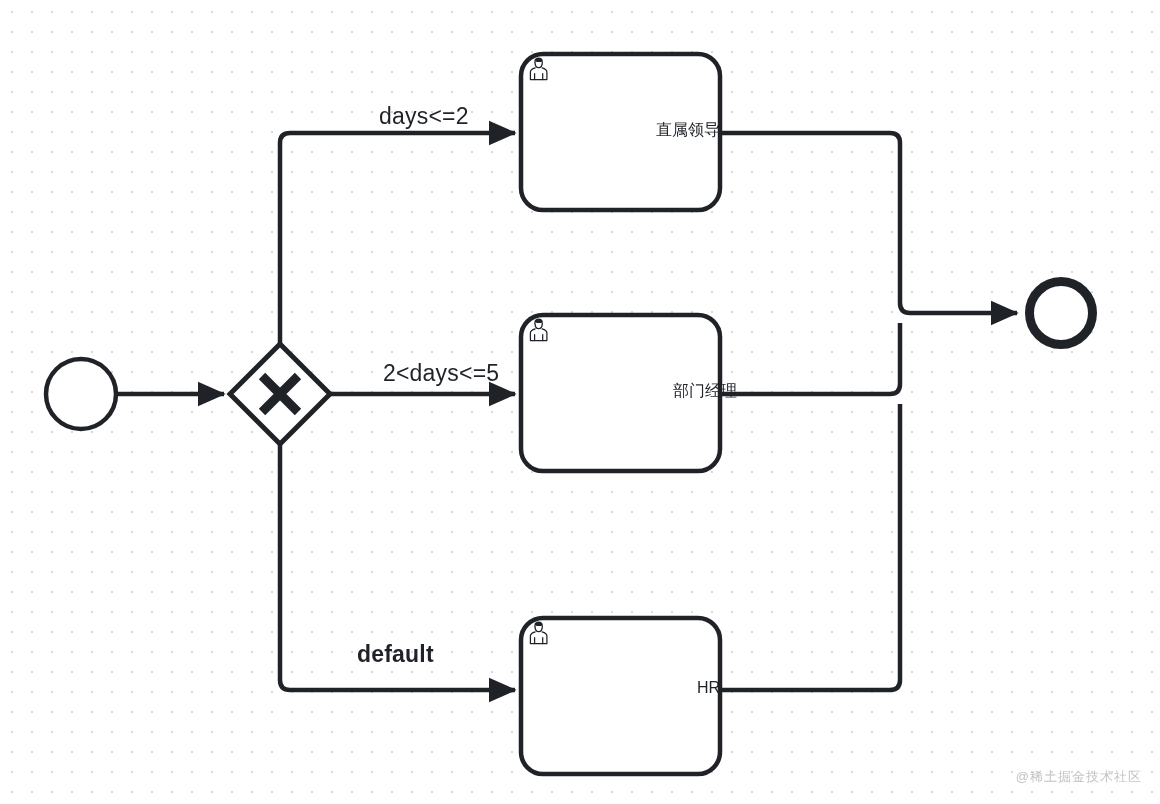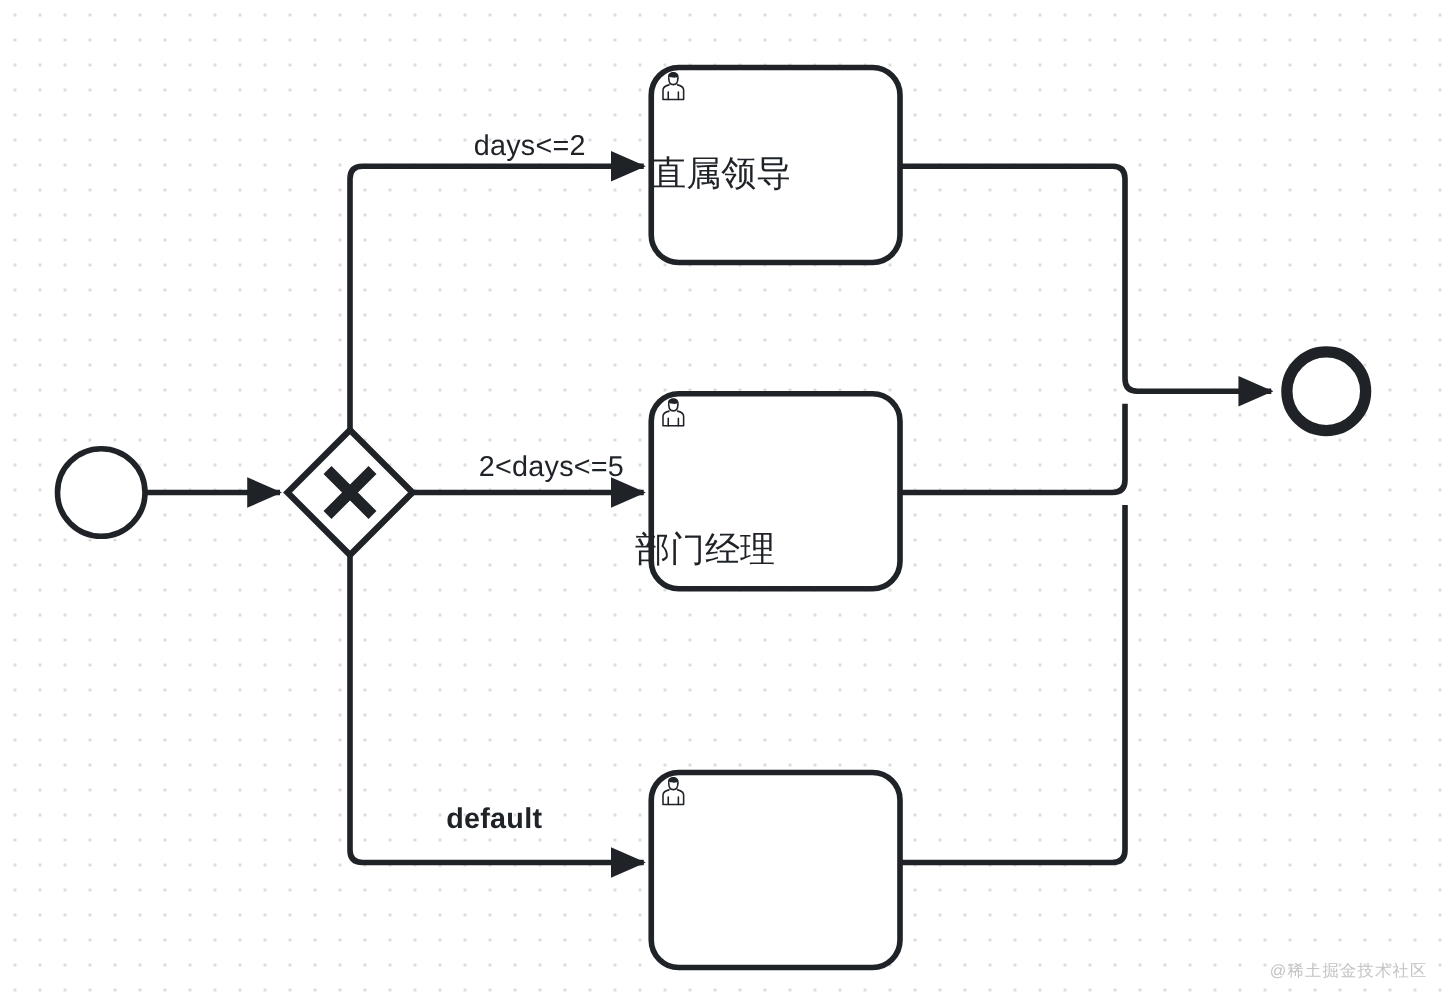--- a/index.html
+++ b/index.html
@@ -32,24 +32,24 @@
   .flow-label {
     position: absolute;
     font-size: 23px;
     color: #1f2328;
     white-space: nowrap;
     letter-spacing: 0.2px;
     text-align: right;
   }
   .task-label {
     position: absolute;
-    font-size: 28px;
+    font-size: 16px;
     color: #1f2328;
     white-space: nowrap;
-    text-align: left;
+    text-align: right;
   }
   .watermark {
     position: absolute;
     right: 18px;
     bottom: 18px;
     font-size: 13px;
     color: #c3c3c3;
     letter-spacing: 1px;
     white-space: nowrap;
     user-select: none;
@@ -116,18 +116,19 @@
   </svg>
 
   <div class="flow-label" style="left:379px; top:103px;">days&lt;=2</div>
 
   <div class="flow-label" style="left:383px; top:360px;">2&lt;days&lt;=5</div>
 
   <div class="flow-label" style="left:357px; top:641px;font-weight:bold;">default</div>
 
   <div class="task-label" style="left:521px; top:120px; width:199px;">直属领导</div>
 
-  <div class="task-label" style="left:508px; top:381px; width:199px;margin-top:40px;">部门经理</div>
+  <div class="task-label" style="left:538px; top:381px; width:199px;">部门经理</div>
 
+  <div class="task-label" style="left:521px; top:679px; width:199px;">HR</div>
 
   <div class="watermark">@稀土掘金技术社区</div>
 
 </div>
 
 </body></html>

